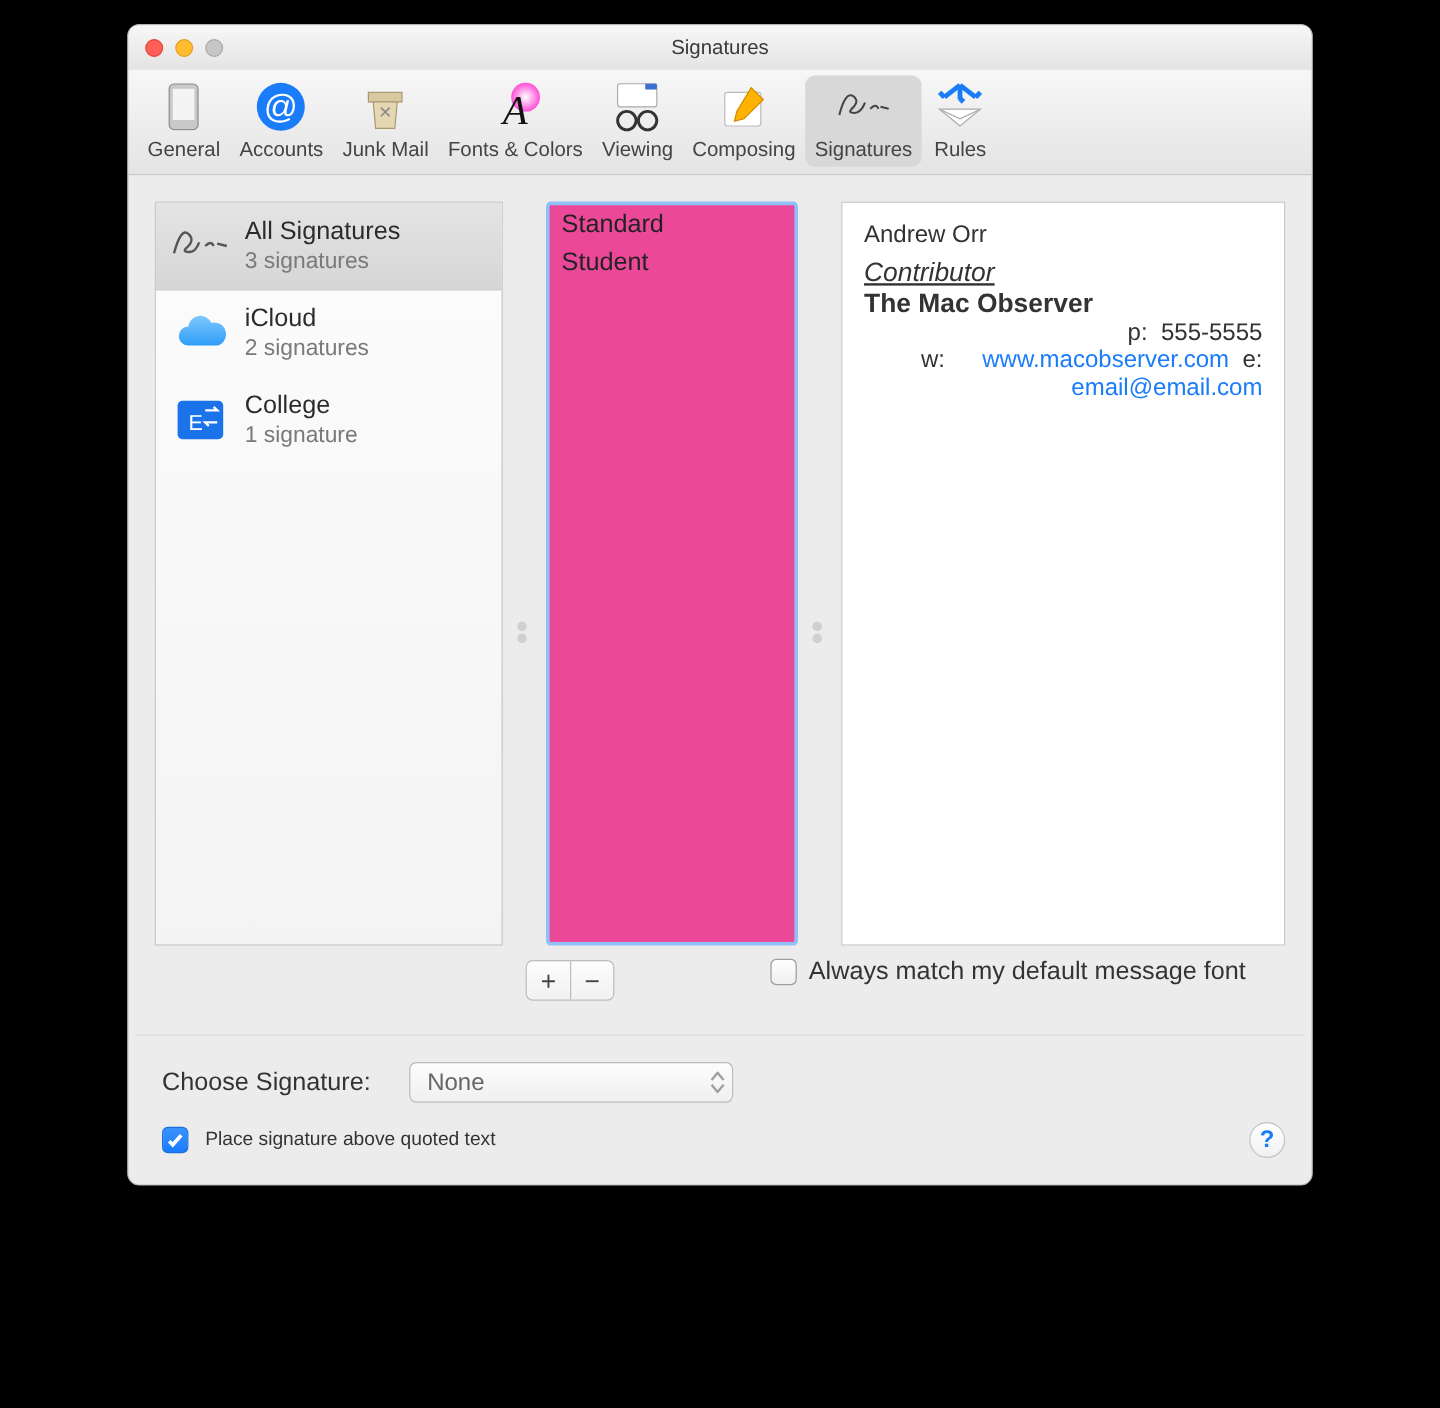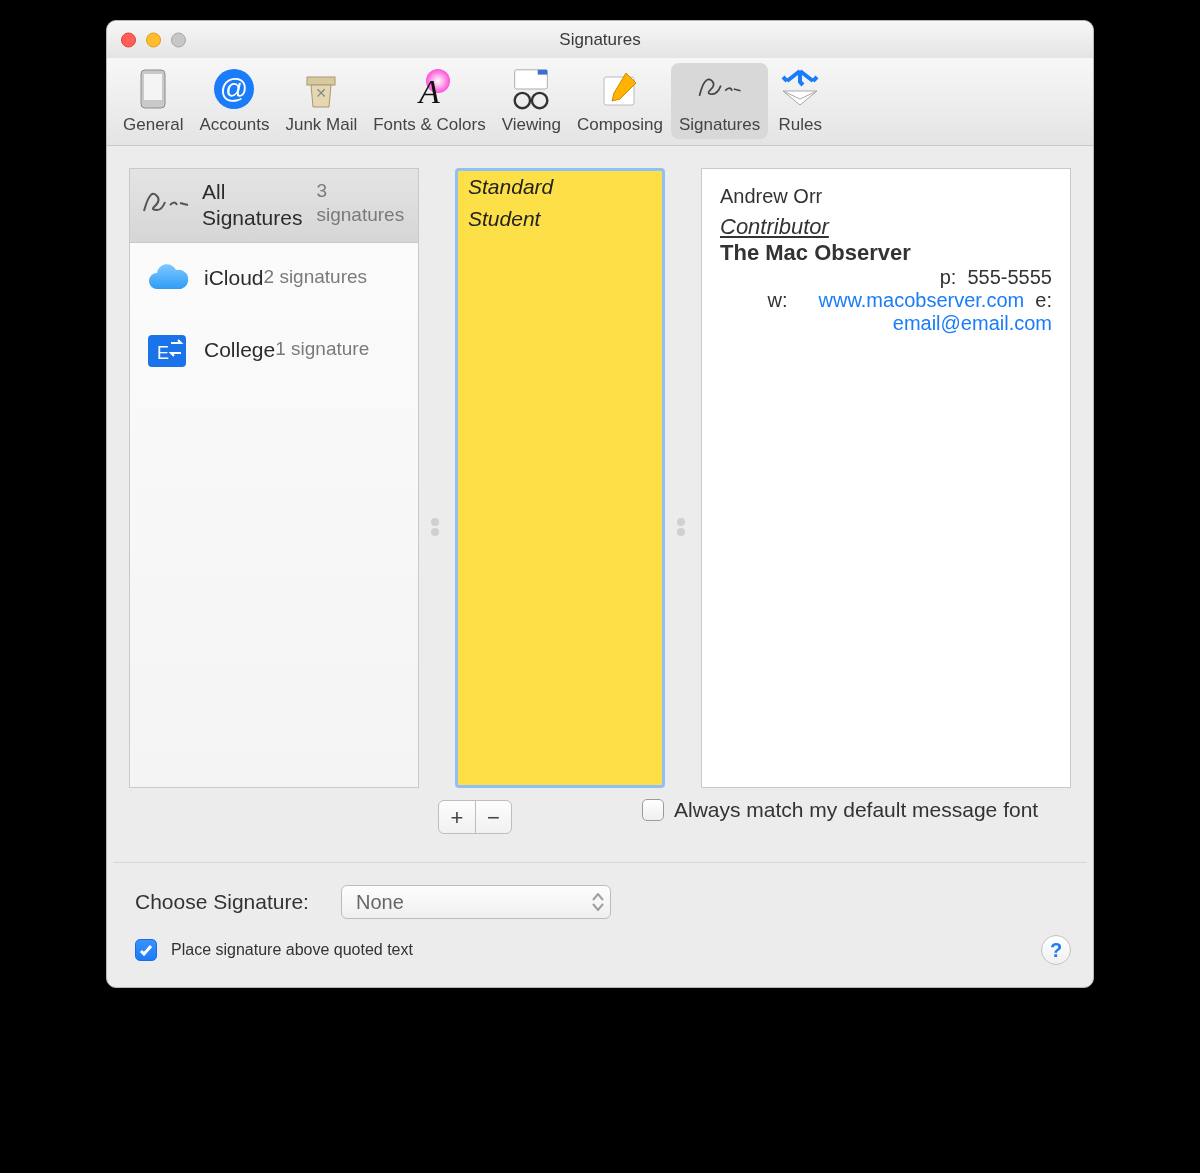--- a/index.html
+++ b/index.html
@@ -82,37 +82,37 @@
   .pane{
     border:1px solid var(--border);
     background:var(--win-bg);
     height:620px;
   }
   .accounts{
     width:290px;
     background:linear-gradient(#fcfcfc,#f4f4f4);
   }
   .sig-list{
-    width:210px;background:#fde047;border:3px solid #8fc0f7;border-radius:4px;font-style:italic;
+    width:210px;background:#ec4899;border:3px solid #8fc0f7;border-radius:4px;
   }
   .preview{
     flex:1;background:#fff;
     padding:16px 18px;
   }
 
   
   .acct-row{
     display:flex;align-items:center;gap:10px;padding:10px 10px;border-bottom:0;
   }
   .acct-row .ico{width:54px;height:52px;display:flex;align-items:center;justify-content:center;}
   .acct-row.selected{
     background:linear-gradient(#e4e4e4,#d6d6d6);
     border-bottom:1px solid #c7c7c7;
   }
-  .acct-row .names{display:flex;flex-direction:row;line-height:1.25;}
+  .acct-row .names{display:flex;flex-direction:column;line-height:1.25;}
   .acct-row .names .t{font-size:21px;color:#2b2b2b;}
   .acct-row .names .s{font-size:19px;color:#7a7a7a;}
 
   
   .sig-list .item{
     font-size:21px;padding:4px 10px;color:#222;cursor:default;
   }
   .sig-list .item.selected{
     background:#1276fb;color:#fff;
   }

